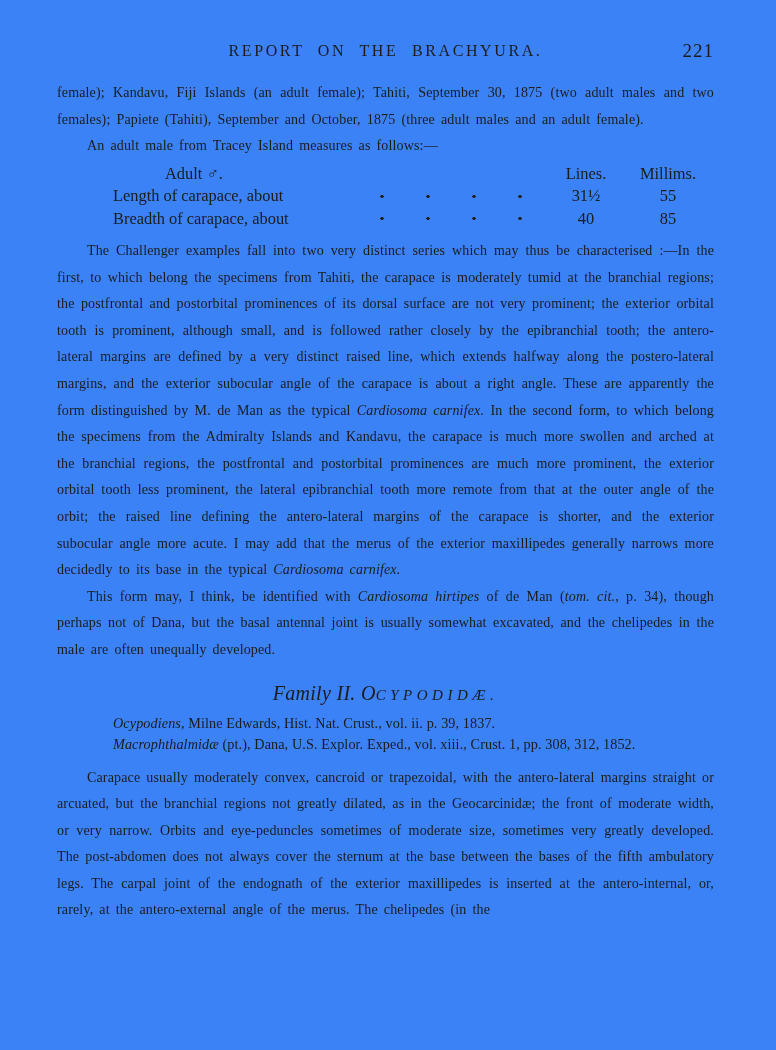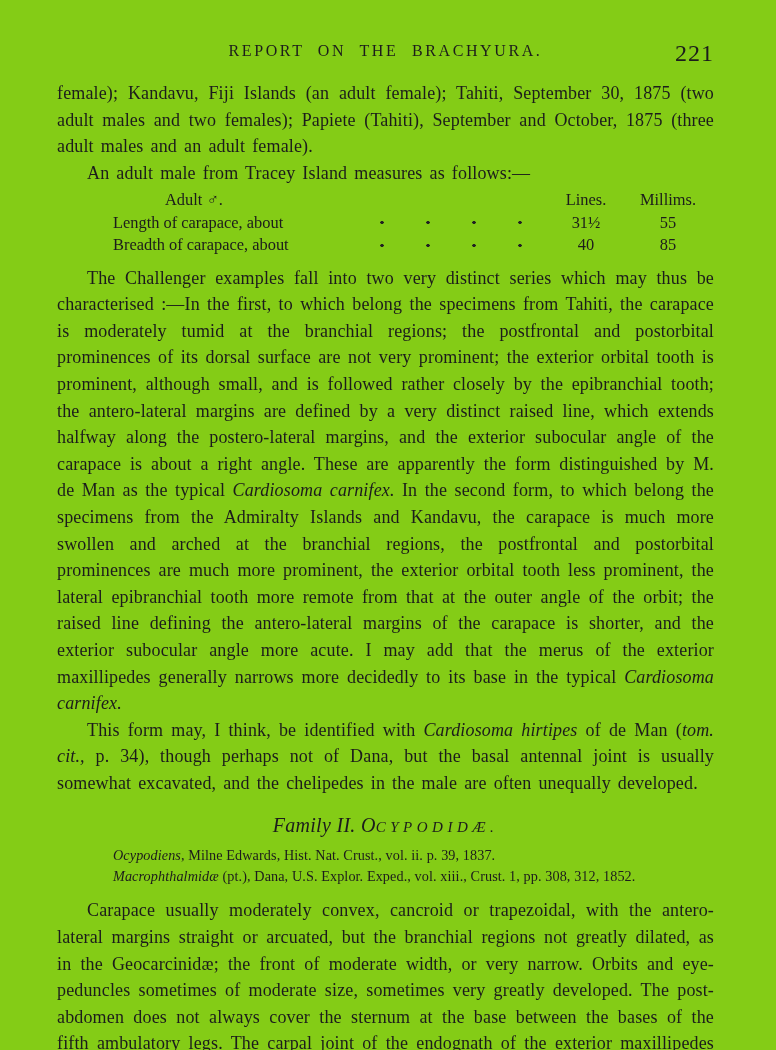--- a/index.html
+++ b/index.html
@@ -1,21 +1,21 @@
 <!DOCTYPE html>
 <html><head>
 <meta charset="utf-8">
 <style>
   html, body { margin: 0; padding: 0; background: #ffffff; }
   .page {
     position: relative;
     width: 776px;
     height: 1050px;
     box-sizing: border-box;
-    background: #84cc16;
+    background: #3b82f6;
     color: #1c1c1c;
     font-family: "Liberation Serif", serif;
     padding: 42px 62px 0 57px;
     overflow: hidden;
   }
   
   .running-head {
     position: relative;
     height: 24px;
     margin-bottom: 14px;
@@ -24,27 +24,27 @@
     text-align: center;
     font-size: 16px;
     letter-spacing: 2.6px;
     word-spacing: 7px;
     white-space: nowrap;
   }
   .page-number {
     position: absolute;
     right: 0;
     top: -2px;
-    font-size: 24px;
+    font-size: 19px;
     letter-spacing: 1px;
     text-align: right;
   }
   
   .body {
-    font-size: 18px;
+    font-size: 14px;
     line-height: 26.6px;
     text-align: justify;
     word-spacing: 2.4px;
     letter-spacing: 0.15px;
     margin: 0;
   }
   .ind { text-indent: 30px; }
   .noind { text-indent: 0; }
   
   .mtable {

